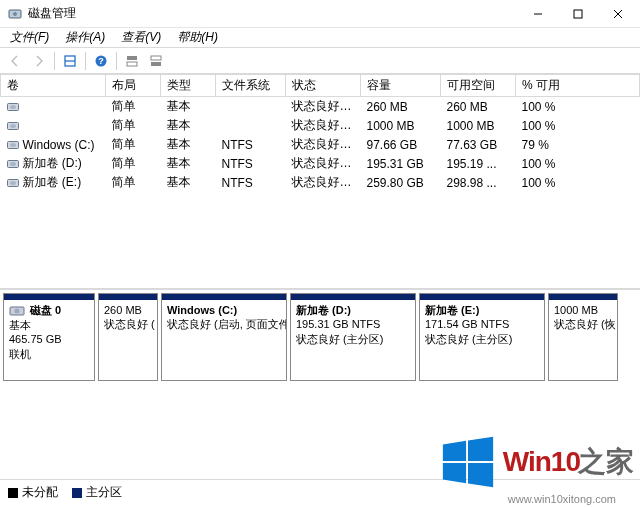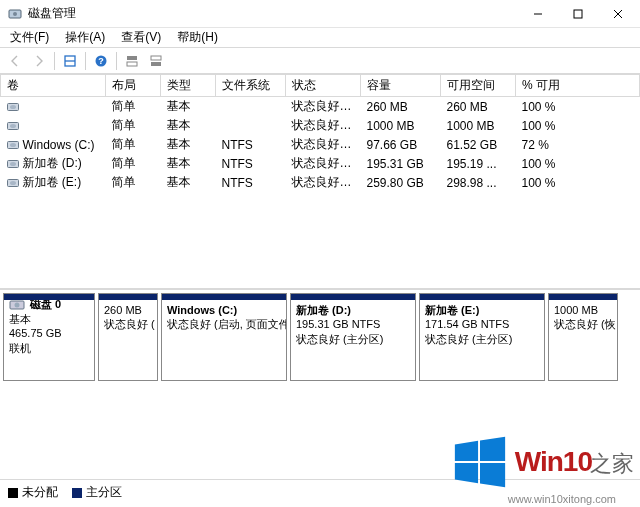--- a/index.html
+++ b/index.html
@@ -38,21 +38,21 @@
   }
   .win-btn svg { width:10px; height:10px; }
   .menubar {
     display:flex;
     height: 20px;
     align-items:center;
     padding: 0 4px;
     border-bottom: 1px solid #d9d9d9;
     gap: 4px;
   }
-  .menubar span { padding: 2px 6px; }
+  .menubar span { padding: 2px 6px; font-style: italic; }
   .toolbar {
     display:flex;
     height: 26px;
     align-items:center;
     padding: 2px 4px;
     border-bottom: 1px solid #d9d9d9;
     gap: 2px;
   }
   .tbtn {
     width: 22px; height: 20px;
@@ -124,21 +124,21 @@
     font-size:11px;
     line-height:1.35;
     position:relative;
   }
   .disk-info-header {
     background:#0a246a;
     height:6px;
     position:absolute;
     top:0; left:0; right:0;
   }
-  .disk-info-body { }
+  .disk-info-body { margin-top:6px; }
   .disk-icon {
     width:16px; height:14px; display:inline-block; vertical-align:middle; margin-right:2px;
   }
   .partitions {
     flex:1;
     display:flex;
     gap:3px;
   }
   .part {
     border:1px solid #888;
@@ -166,21 +166,21 @@
     position:absolute;
     right: 6px;
     bottom: 16px;
     display:flex;
     align-items:center;
     gap:6px;
     pointer-events:none;
   }
   .watermark .winlogo { width:58px; height:58px; }
   .watermark .txt1 { font-size:28px; font-weight:600; color:#b91c1c; letter-spacing:-1px; }
-  .watermark .txt2 { font-size:22px; color:#666; font-family: "STKaiti","KaiTi",serif; margin-left:-2px;}
+  .watermark .txt2 { font-size:28px; color:#666; font-family: "STKaiti","KaiTi",serif; margin-left:-2px;font-weight:bold;}
   .watermark .url { position:absolute; right:18px; bottom:-14px; font-size:11px; color:#888;}
 </style>
 </head>
 <body>
 
 <div class="titlebar">
   <span class="title-icon">
     <svg viewBox="0 0 14 14">
         <rect x="1" y="3" width="12" height="8" rx="1" fill="#bcd" stroke="#567" stroke-width="1"></rect>
         <circle cx="7" cy="7" r="2" fill="#789"></circle>
@@ -309,22 +309,22 @@
           <tr>
             <td><span class="vol-icon"><svg viewBox="0 0 12 10">
                   <rect x="0.5" y="1.5" width="11" height="7" rx="1" fill="#cfd8e3" stroke="#6a7a8a"></rect>
                   <ellipse cx="6" cy="5" rx="3" ry="2" fill="#a8b6c6"></ellipse>
                 </svg></span><span>Windows (C:)</span></td>
             <td>简单</td>
             <td>基本</td>
             <td>NTFS</td>
             <td>状态良好 (...</td>
             <td>97.66 GB</td>
-            <td>61.52 GB</td>
-            <td>72 %</td>
+            <td>77.63 GB</td>
+            <td>79 %</td>
           </tr>
           <tr>
             <td><span class="vol-icon"><svg viewBox="0 0 12 10">
                   <rect x="0.5" y="1.5" width="11" height="7" rx="1" fill="#cfd8e3" stroke="#6a7a8a"></rect>
                   <ellipse cx="6" cy="5" rx="3" ry="2" fill="#a8b6c6"></ellipse>
                 </svg></span><span>新加卷 (D:)</span></td>
             <td>简单</td>
             <td>基本</td>
             <td>NTFS</td>
             <td>状态良好 (...</td>

